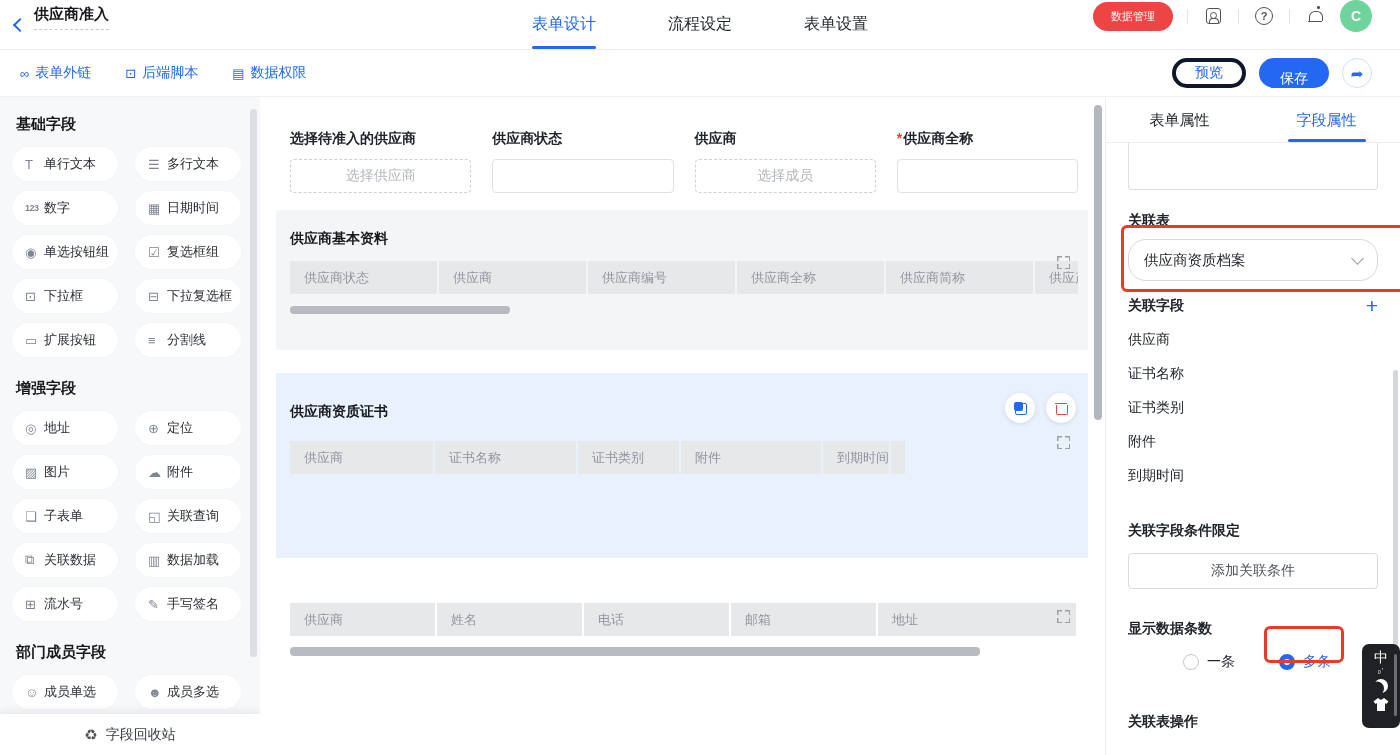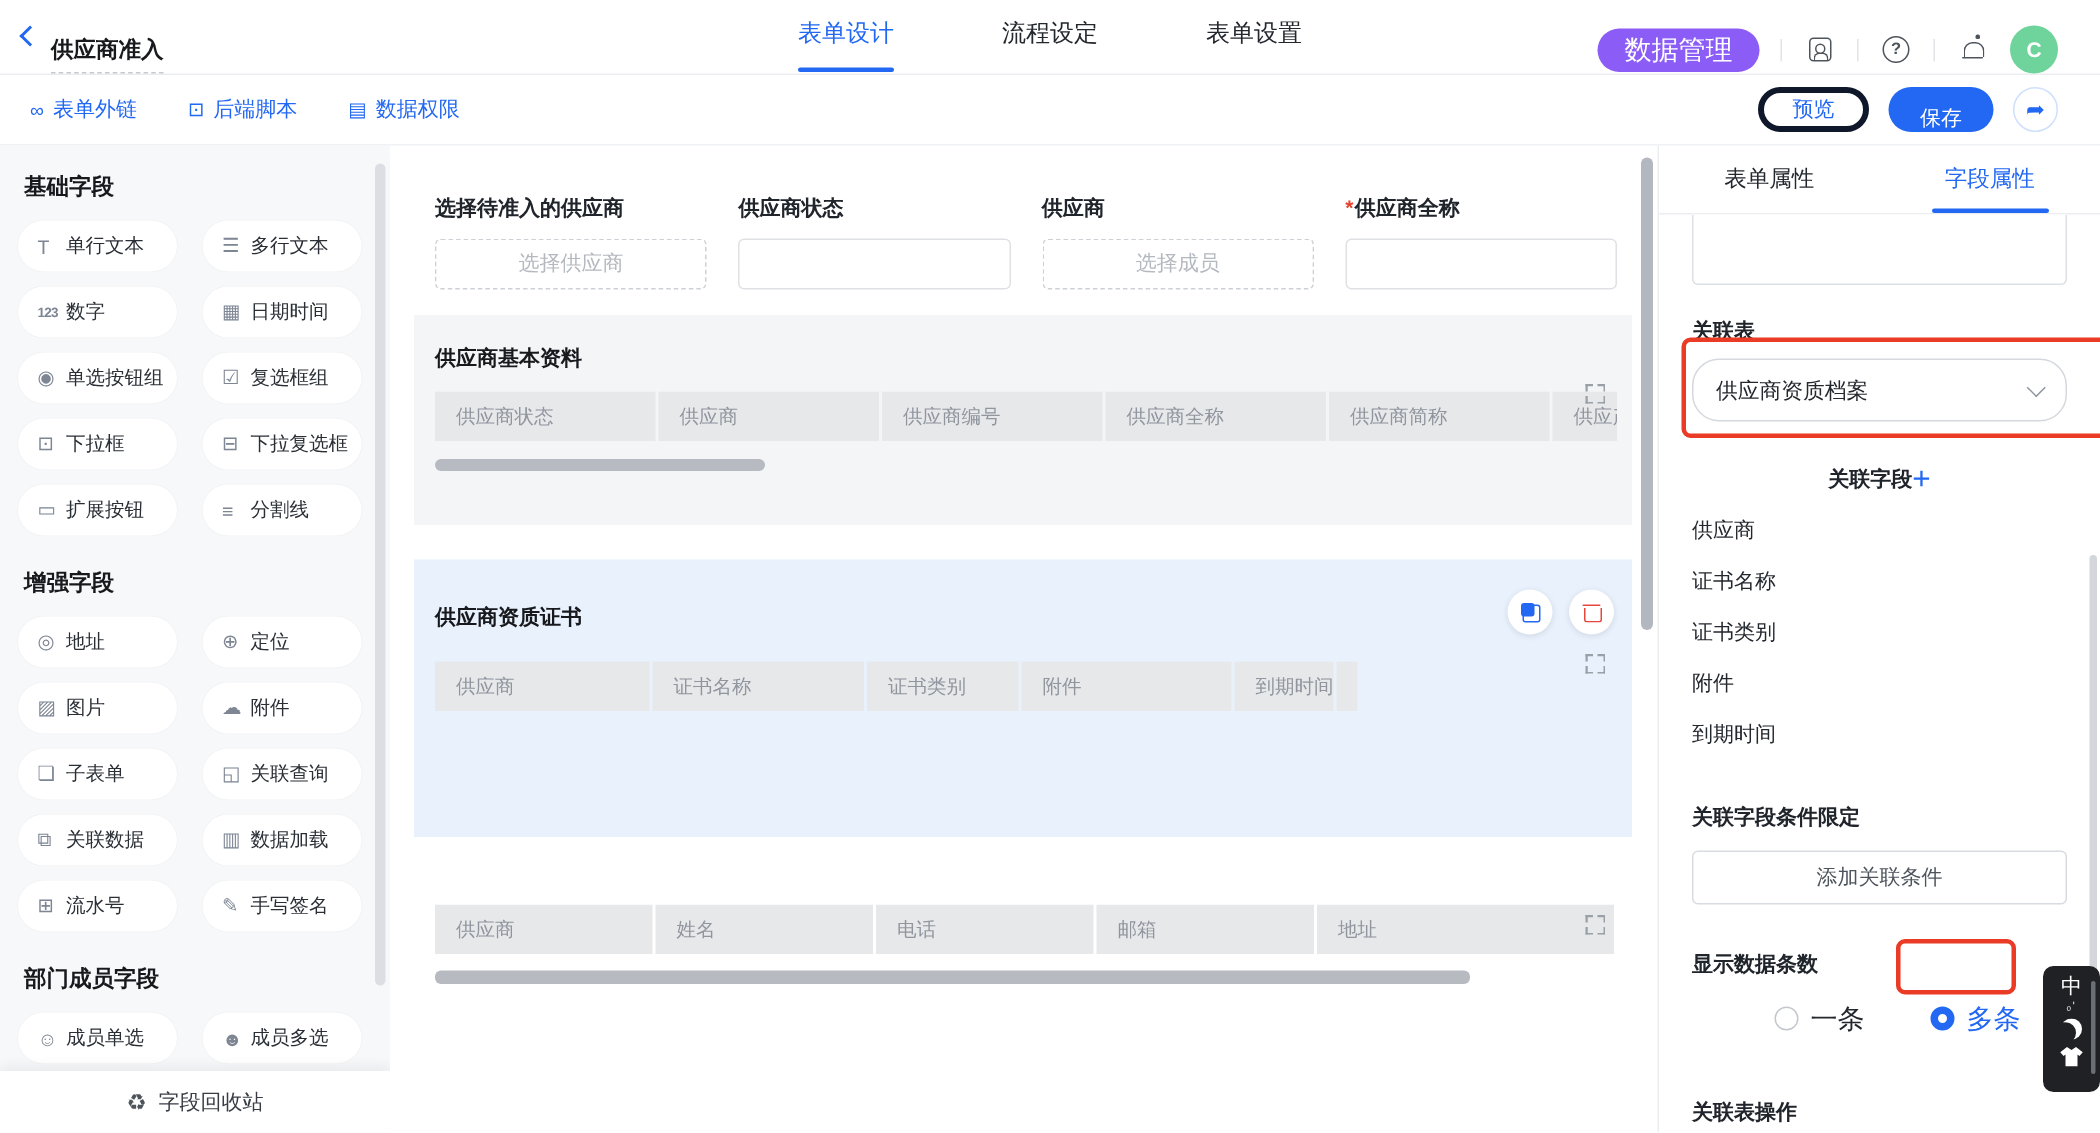--- a/index.html
+++ b/index.html
@@ -1,28 +1,28 @@
 <!DOCTYPE html>
 <html><head>
 <meta charset="utf-8">
 <style>
 *{margin:0;padding:0;box-sizing:border-box}
 html,body{width:1400px;height:755px}
 body{position:relative;overflow:hidden;background:#fff;font-family:"Liberation Sans","DejaVu Sans",sans-serif;color:#20242b}
 
-.header{position:absolute;top:0;left:0;right:0;height:50px;background:#fff;border-bottom:1px solid #ebedf0;z-index:40;display:flex;align-items:flex-end}
+.header{position:absolute;top:0;left:0;right:0;height:50px;background:#fff;border-bottom:1px solid #ebedf0;z-index:40;display:flex;align-items:flex-start}
 .back{width:34px;height:50px;display:flex;align-items:center;justify-content:center;cursor:pointer}
 .chev{width:10px;height:10px;border-left:2.2px solid #2268f2;border-bottom:2.2px solid #2268f2;transform:rotate(45deg);margin-left:6px}
 .doc-title{font-size:15px;font-weight:bold;color:#17191d;border-bottom:1px dashed #c6cad0;padding-bottom:5px;margin-top:5px}
 .tabs{position:absolute;left:50%;transform:translateX(-50%);display:flex;gap:72px;height:50px}
 .tab{font-size:16px;color:#23272e;line-height:48px;position:relative;cursor:pointer;white-space:nowrap}
 .tab.active{color:#2268f2}
 .tab.active::after{content:"";position:absolute;left:0;right:0;bottom:1px;height:3px;background:#2268f2;border-radius:2px}
 .header-right{margin-left:auto;display:flex;align-items:center;gap:14px;padding-right:28px}
-.btn-green{background:#8b5cf6;color:#fff;font-size:18px;border:none;border-radius:15px;height:29px;padding:0 18px;cursor:pointer}
+.btn-green{background:#ef4444;color:#fff;font-size:11px;border:none;border-radius:15px;height:29px;padding:0 18px;cursor:pointer}
 .hdiv{width:1px;height:15px;background:#e2e4e8}
 .hicon{width:22px;height:22px;display:flex;align-items:center;justify-content:center;color:#4e545c;cursor:pointer}
 .abook{width:15px;height:16px;border:1.6px solid #4e545c;border-radius:3px;position:relative}
 .abook::before{content:"";position:absolute;left:3.5px;top:2.5px;width:5px;height:5px;border:1.3px solid #4e545c;border-radius:50%}
 .abook::after{content:"";position:absolute;left:2px;top:9px;width:8px;height:4px;border:1.3px solid #4e545c;border-bottom:none;border-radius:4px 4px 0 0}
 .qmark{width:18px;height:18px;border:1.6px solid #4e545c;border-radius:50%;font-size:11px;display:flex;align-items:center;justify-content:center;font-weight:bold}
 .bell{position:relative;width:14px;height:14px}
 .bell::before{content:"";position:absolute;left:1px;top:2px;width:12px;height:9px;border:1.6px solid #4e545c;border-bottom:none;border-radius:6px 6px 0 0}
 .bell::after{content:"";position:absolute;left:0;top:11.5px;width:14px;height:1.6px;background:#4e545c;border-radius:1px}
 .bell i{position:absolute;top:-3px;left:9px;width:2.5px;height:2.5px;border-radius:50%;background:#4e545c}
@@ -103,31 +103,31 @@
 .ptab{flex:1;text-align:center;line-height:46px;font-size:15px;color:#23272e;position:relative;cursor:pointer}
 .ptab.active{color:#2268f2}
 .ptab.active::after{content:"";position:absolute;left:50%;transform:translateX(-50%);bottom:0;width:78px;height:3px;background:#2268f2;border-radius:2px}
 .partial-input{margin:0 22px;height:47px;border:1px solid #dcdfe4;border-top:none;border-radius:0 0 4px 4px;background:#fff}
 .panel-body{padding:0 22px;position:relative}
 .p-label{font-size:14px;font-weight:bold;color:#20242b}
 .rel-table-label{margin-top:22px}
 .pselect{margin-top:9px;height:42px;border:1px solid #d5d8dd;border-radius:18px;background:#fff;display:flex;align-items:center;padding:0 15px;cursor:pointer}
 .pselect .val{font-size:14.5px;color:#23272e;flex:1}
 .chev-down{width:9px;height:9px;border-right:1.6px solid #8f959e;border-bottom:1.6px solid #8f959e;transform:rotate(45deg);margin-top:-4px}
-.rf-head{margin-top:30px;display:flex;align-items:center;justify-content:center}
+.rf-head{margin-top:16px;display:flex;align-items:center;justify-content:space-between}
 .plus{color:#2268f2;font-size:21px;font-weight:400;line-height:18px;cursor:pointer}
 .rf-item{margin-top:16px;font-size:14px;color:#23272e;cursor:pointer}
 .cond-label{margin-top:37px}
 .btn-cond{margin-top:13px;width:100%;height:36px;border:1px solid #d8dbe0;border-radius:4px;background:#fff;font-size:14px;color:#4e545c;cursor:pointer;font-family:inherit}
 .count-label{margin-top:31px}
 .radio-row{margin-top:15px;display:flex;gap:44px;padding-left:55px}
 .radio-opt{display:flex;align-items:center;gap:8px;cursor:pointer}
 .radio{width:16px;height:16px;border-radius:50%;border:1.5px solid #c3c7cd;background:#fff}
 .radio.checked{border:5px solid #2268f2}
-.radio-opt .rlabel{font-size:18px;color:#23272e}
+.radio-opt .rlabel{font-size:14px;color:#23272e}
 .radio-opt.sel .rlabel{color:#2268f2}
 .ops-label{margin-top:42px}
 .panel-scroll{position:absolute;top:273px;right:2px;width:5px;height:356px;border-radius:3px;background:#d3d6db;cursor:pointer}
 
 .anno{position:absolute;border:3px solid #e93b25;border-radius:6px;pointer-events:none;z-index:50}
 .anno1{left:1121px;top:225px;width:292px;height:67px}
 .anno2{left:1264px;top:626px;width:80px;height:37px}
 
 .ime{position:absolute;left:1362px;top:644px;width:38px;height:84px;background:#202124;border-radius:7px;z-index:60;display:flex;flex-direction:column;align-items:center;padding-top:5px;gap:2px}
 .ime .lang{color:#fff;font-size:14px;line-height:16px}

